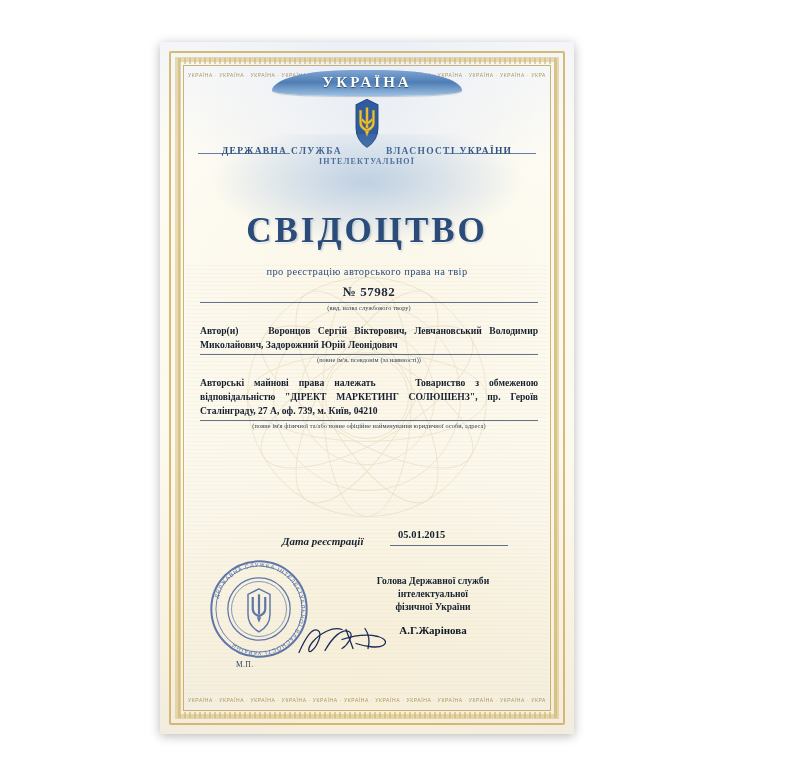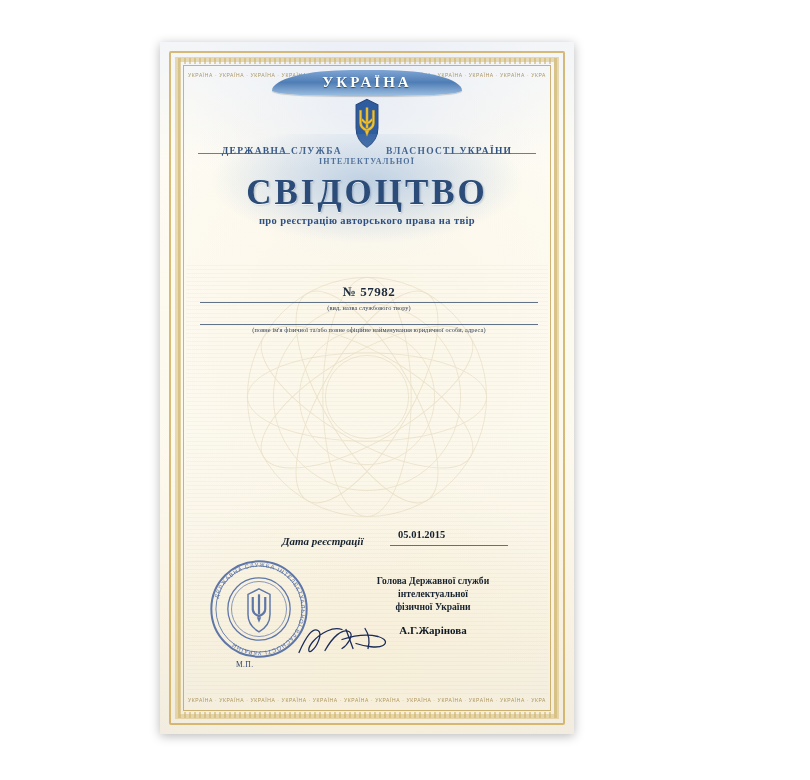--- a/index.html
+++ b/index.html
@@ -166,27 +166,27 @@
     text-align: center;
   }
   #doc-title {
     font-family: "Liberation Serif", serif;
     font-weight: bold;
     font-size: 35px;
     letter-spacing: 3px;
     color: #2b4c78;
     text-shadow: 0 1px 0 rgba(255,255,255,.8), 1px 1px 2px rgba(43,76,120,.35);
     line-height: 1;
+    margin-top: 38px;
   }
   #doc-subtitle {
-    margin-top: 5px;
+    margin-top: 18px;
     font-size: 10.5px;
     color: #2e5080;
     letter-spacing: .4px;
-    font-weight: bold;
   }
   
   #title-wash {
     position: absolute;
     left: 26px; right: 26px; top: 92px;
     height: 120px;
     background:
       radial-gradient(ellipse 60% 70% at 50% 40%, rgba(149,180,214,.55) 0%, rgba(149,180,214,0) 72%);
     pointer-events: none;
   }
@@ -401,22 +401,32 @@
 
   <div id="body-area">
 
     <div id="reg-number">№ 57982</div>
 
     <div class="field-block">
       <div class="field-rule"></div>
       <div class="field-caption">(вид, назва службового твору)</div>
     </div>
 
-
     <div class="field-block">
+      <div class="field-text">
+        <span class="field-label">Автор(и)</span>&nbsp;&nbsp;&nbsp;&nbsp;<span>Воронцов Сергій Вікторович, Левчановський Володимир Миколайович, Задорожний Юрій Леонідович</span>
+      </div>
+      <div class="field-rule"></div>
+      <div class="field-caption">(повне ім'я, псевдонім (за наявності))</div>
+    </div>
+
+    <div class="field-block">
+      <div class="field-text">
+        <span class="field-label">Авторські майнові права належать</span>&nbsp;&nbsp;&nbsp;&nbsp;<span>Товариство з обмеженою відповідальністю "ДІРЕКТ МАРКЕТИНГ СОЛЮШЕНЗ", пр. Героїв Сталінграду, 27 А, оф. 739, м. Київ, 04210</span>
+      </div>
       <div class="field-rule"></div>
       <div class="field-caption">(повне ім'я фізичної та/або повне офіційне найменування юридичної особи, адреса)</div>
     </div>
 
   </div>
 
   <div id="date-row">
     <div id="date-label">Дата реєстрації</div>
     <div id="date-value">05.01.2015</div>
     <div id="date-rule"></div>

